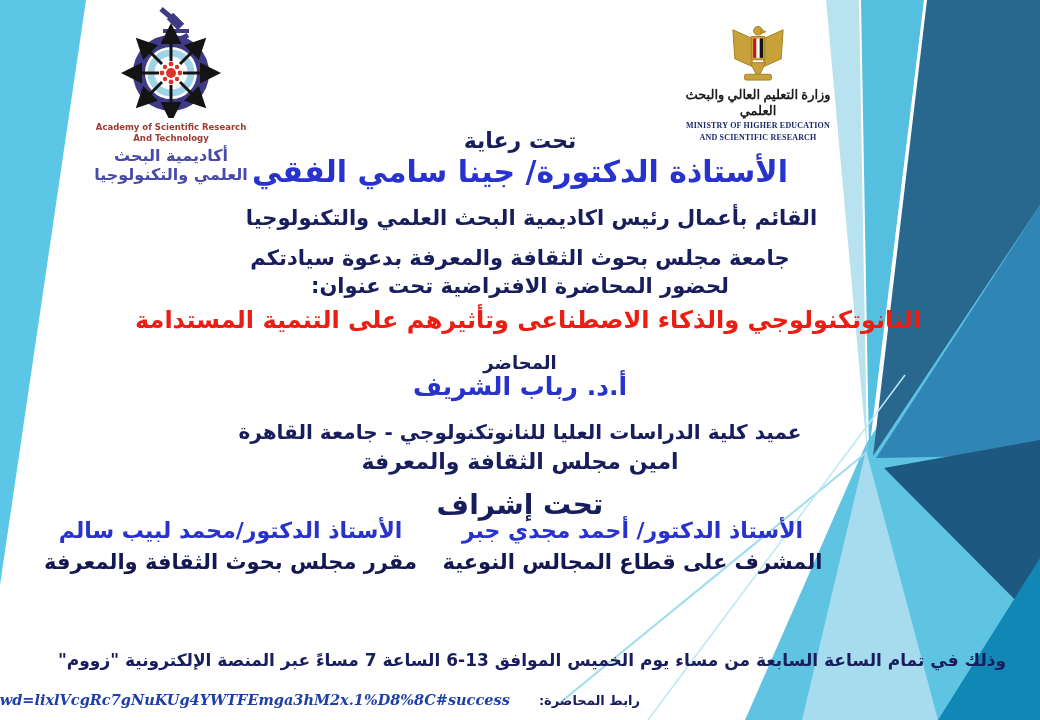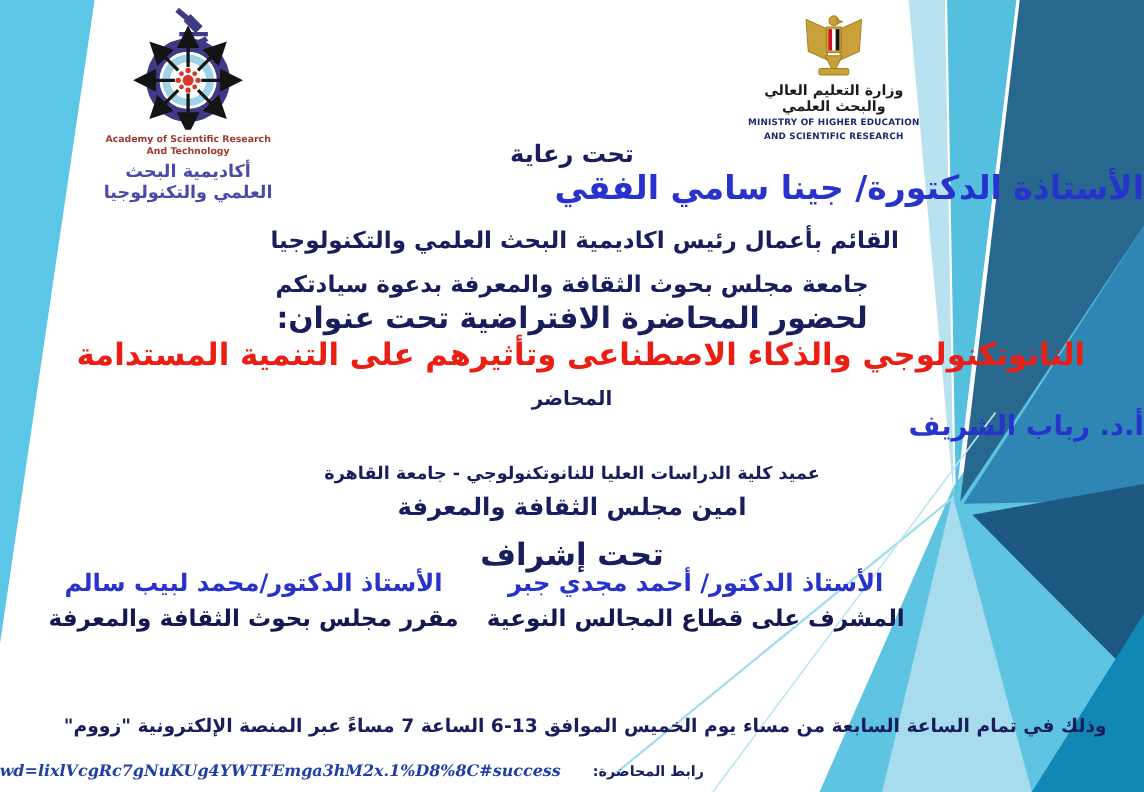--- a/index.html
+++ b/index.html
@@ -3,53 +3,53 @@
 <meta charset="utf-8">
 <style>
   html,body{margin:0;padding:0;}
   .canvas{
     position:relative;width:1040px;height:720px;overflow:hidden;background:#ffffff;
     font-family:"DejaVu Sans", sans-serif;
   }
   .bg{position:absolute;inset:0;z-index:0;}
   .txt{position:absolute;left:0;right:0;text-align:center;direction:rtl;z-index:2;white-space:nowrap;}
   .navy{color:#181d5c;text-align:center;}
-  .blue{color:#2733cc;text-align:right;}
+  .blue{color:#2733cc;}
   .red{color:#ec1e13;}
   .b{font-weight:bold;}
 
   .patronage{top:128px;font-size:22px;}
   .patron-name{top:154px;font-size:30px;}
   .patron-title{top:206px;font-size:21px;padding-left:23px;}
   .invite1{top:246px;font-size:21px;}
-  .invite2{top:274px;font-size:27px;}
-  .lecture-title{top:306px;font-size:28px;margin-left:16px;}
+  .invite2{top:274px;font-size:21px;}
+  .lecture-title{top:306px;font-size:24px;margin-left:16px;}
   .lecturer-label{top:352px;font-size:18px;}
   .lecturer-name{top:372px;font-size:25px;}
-  .lect-title1{top:420px;font-size:16px;}
+  .lect-title1{top:420px;font-size:20px;}
   .lect-title2{top:449px;font-size:22px;}
   .supervision{top:488px;font-size:28px;}
 
   .sup-block{position:absolute;top:518px;text-align:center;direction:rtl;z-index:2;white-space:nowrap;}
   .sup-right{left:430px;width:405px;}
   .sup-left{left:28px;width:405px;}
   .sup-name{font-size:22px;font-weight:bold;color:#2733cc;}
   .sup-role{font-size:21px;font-weight:bold;color:#141850;margin-top:7px;}
 
   .schedule{top:650px;font-size:17px;padding-left:24px;}
   .link-row{position:absolute;top:690px;right:400px;direction:rtl;white-space:nowrap;z-index:2;}
   .link-label{font-size:13px;font-weight:bold;color:#181d5c;margin-left:24px;}
   .link-url{font-family:"DejaVu Serif", serif;font-style:italic;font-weight:bold;
             font-size:14.5px;color:#1e3fa8;}
 
   .logo{position:absolute;z-index:2;text-align:center;}
   .logo-asrt{left:92px;top:6px;width:158px;}
   .asrt-en{font-size:8.5px;font-weight:bold;color:#9e3a2f;line-height:1.25;}
   .asrt-ar{font-size:16px;font-weight:bold;color:#4a4aa8;direction:rtl;margin-top:3px;}
-  .logo-min{left:678px;top:12px;width:160px;}
+  .logo-min{left:678px;top:24px;width:160px;font-family:Liberation Serif, serif;}
   .min-ar{font-size:13px;font-weight:bold;color:#1c1c1c;direction:rtl;margin-top:1px;}
   .min-en{font-size:8px;font-weight:bold;color:#1b2a6b;line-height:1.3;letter-spacing:.2px;margin-top:2px;}
 </style>
 </head>
 <body>
 
 <div class="canvas">
 
   <svg class="bg" width="1040" height="720" viewBox="0 0 1040 720">
     <polygon points="0,0 86,0 0,585" fill="#5bc6e6"></polygon>

